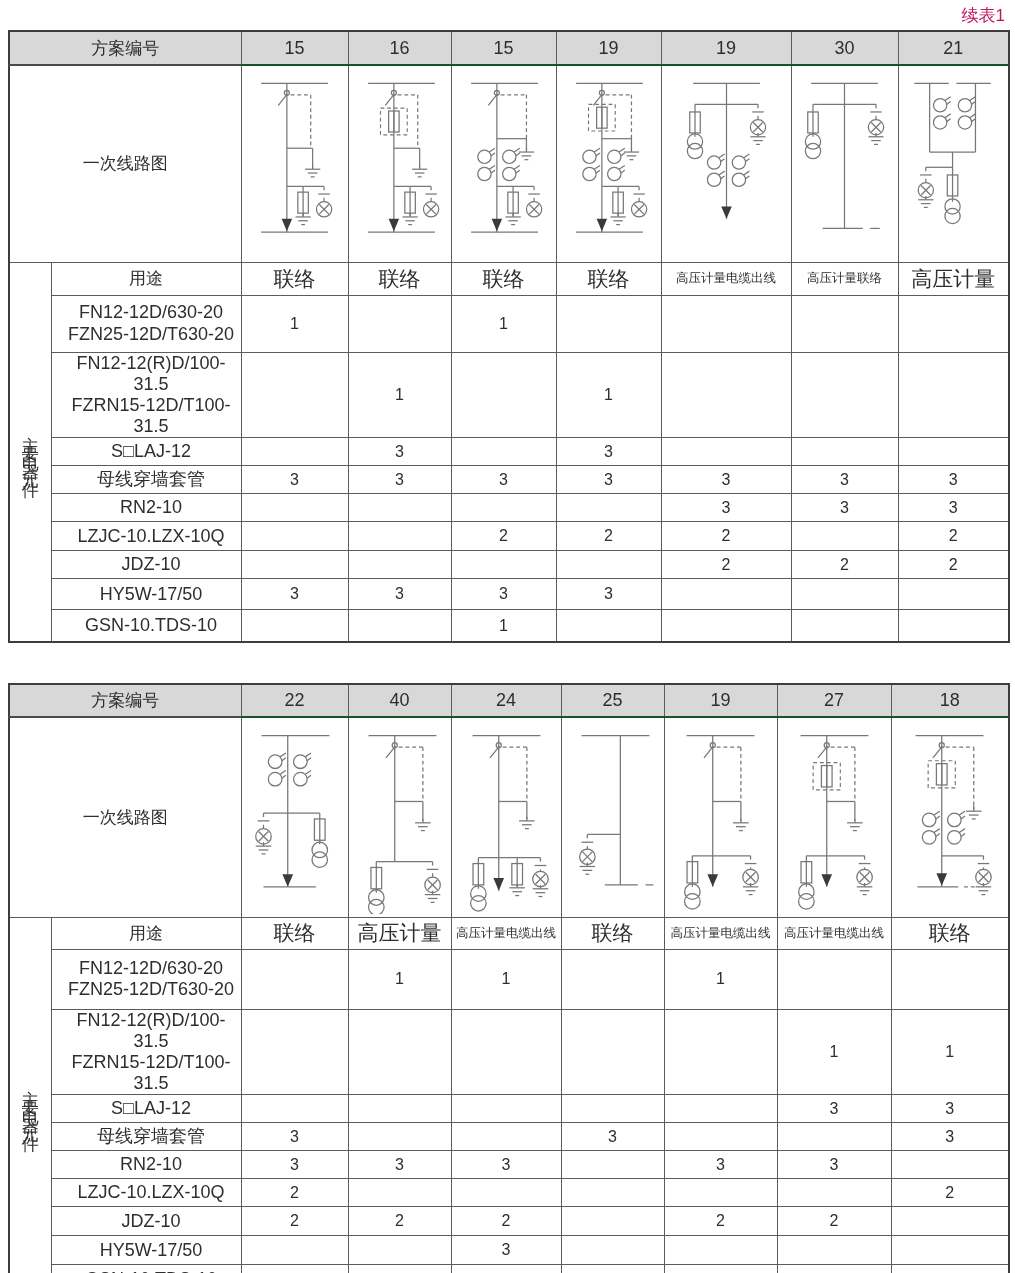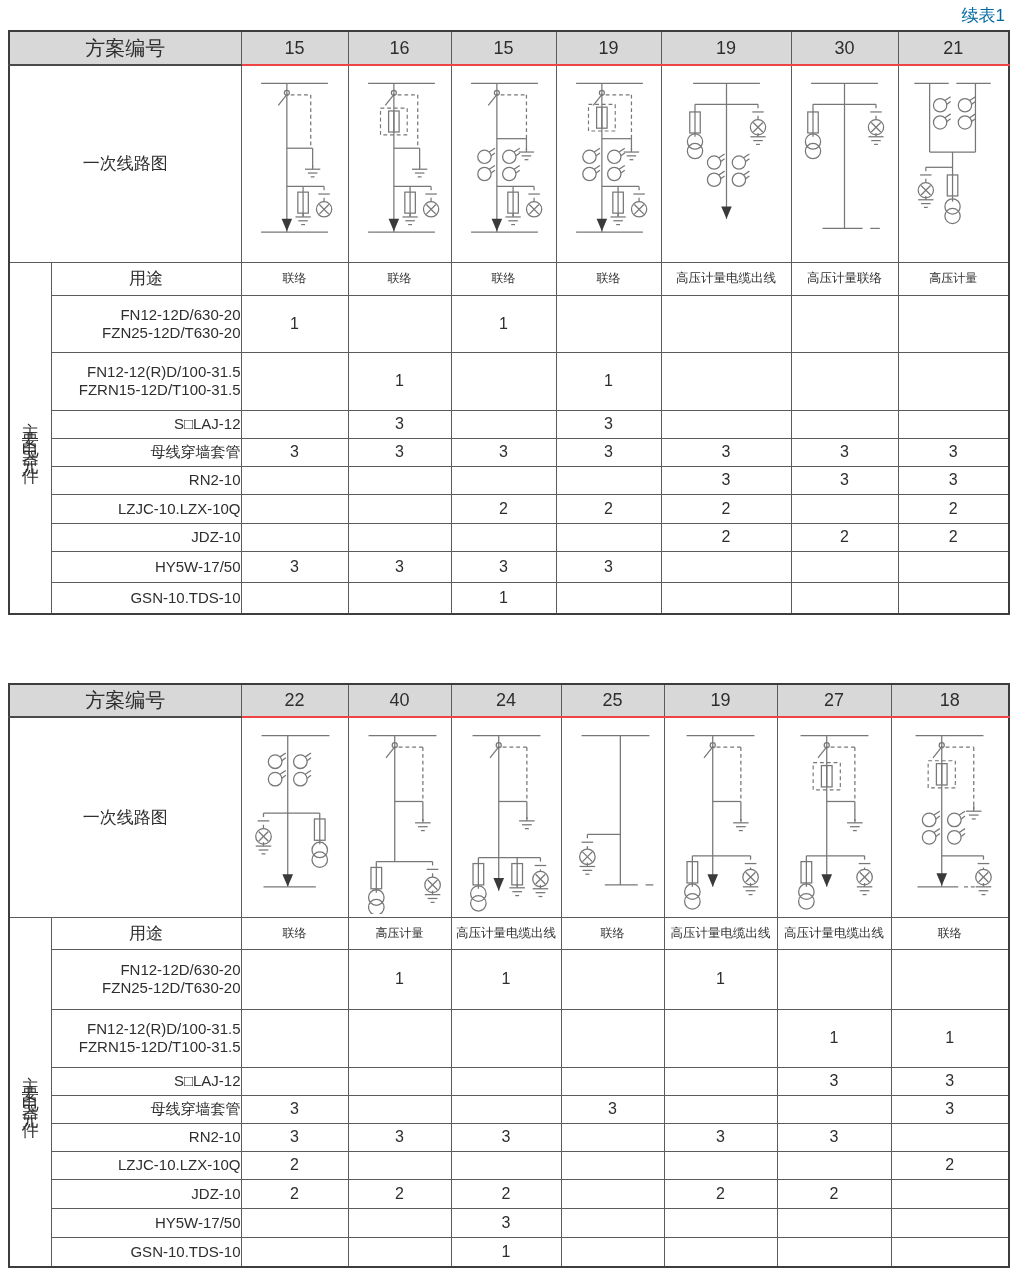--- a/index.html
+++ b/index.html
@@ -2,48 +2,48 @@
 <html><head>
 <meta charset="utf-8">
 <style>
   html,body{margin:0;padding:0;background:#ffffff;}
   body{
     position:relative;width:1015px;height:1273px;
     font-family:"Liberation Sans","DejaVu Sans",sans-serif;
     color:#2e2e2e;
   }
   .cont-label{
-    position:absolute;top:4px;right:10px;font-size:17px;color:#0369a1;
+    position:absolute;top:4px;right:10px;font-size:17px;color:#be185d;
   }
   table.scheme{
     position:absolute;left:8px;width:1000px;
     border-collapse:collapse;table-layout:fixed;
     border:2px solid #3d3d3d;
   }
   #t0{top:30px;}
   #t1{top:683px;}
   td{
     border:1px solid #5b5b5b;
     text-align:center;vertical-align:middle;
     padding:0;overflow:hidden;
     font-size:16px;
   }
-  td.hdr{background:#d8d8d8;font-size:18px;border-bottom:2px solid #ef4444;}
-  td.hdr-label{background:#d8d8d8;font-size:20px;border-bottom:2px solid #4a4a4a;}
+  td.hdr{background:#d8d8d8;font-size:18px;border-bottom:2px solid #14532d;}
+  td.hdr-label{background:#d8d8d8;font-size:17px;border-bottom:2px solid #4a4a4a;}
   td.diag-label{font-size:17px;margin-top:12px;}
-  td.usage{font-size:12px;}
+  td.usage{font-size:21px;}
   td.usage.small{font-size:12.5px;}
   td.usage-label{font-size:17px;margin-left:12px;}
   td.vlabel{background:#fff;}
   td.vlabel .vtxt{
     writing-mode:vertical-rl;text-orientation:upright;
     display:inline-block;font-size:17px;letter-spacing:9px;line-height:1;
   }
   td.name{
-    text-align:right;font-size:15px;line-height:1.18;
+    text-align:center;padding-left:10px;font-size:18px;line-height:1.18;
   }
   td.val{font-size:16px;}
   td.diag{vertical-align:middle;}
   td.diag svg{display:block;margin:0 auto;}
 </style>
 </head>
 <body>
 
 <div class="cont-label">续表1</div>
 

